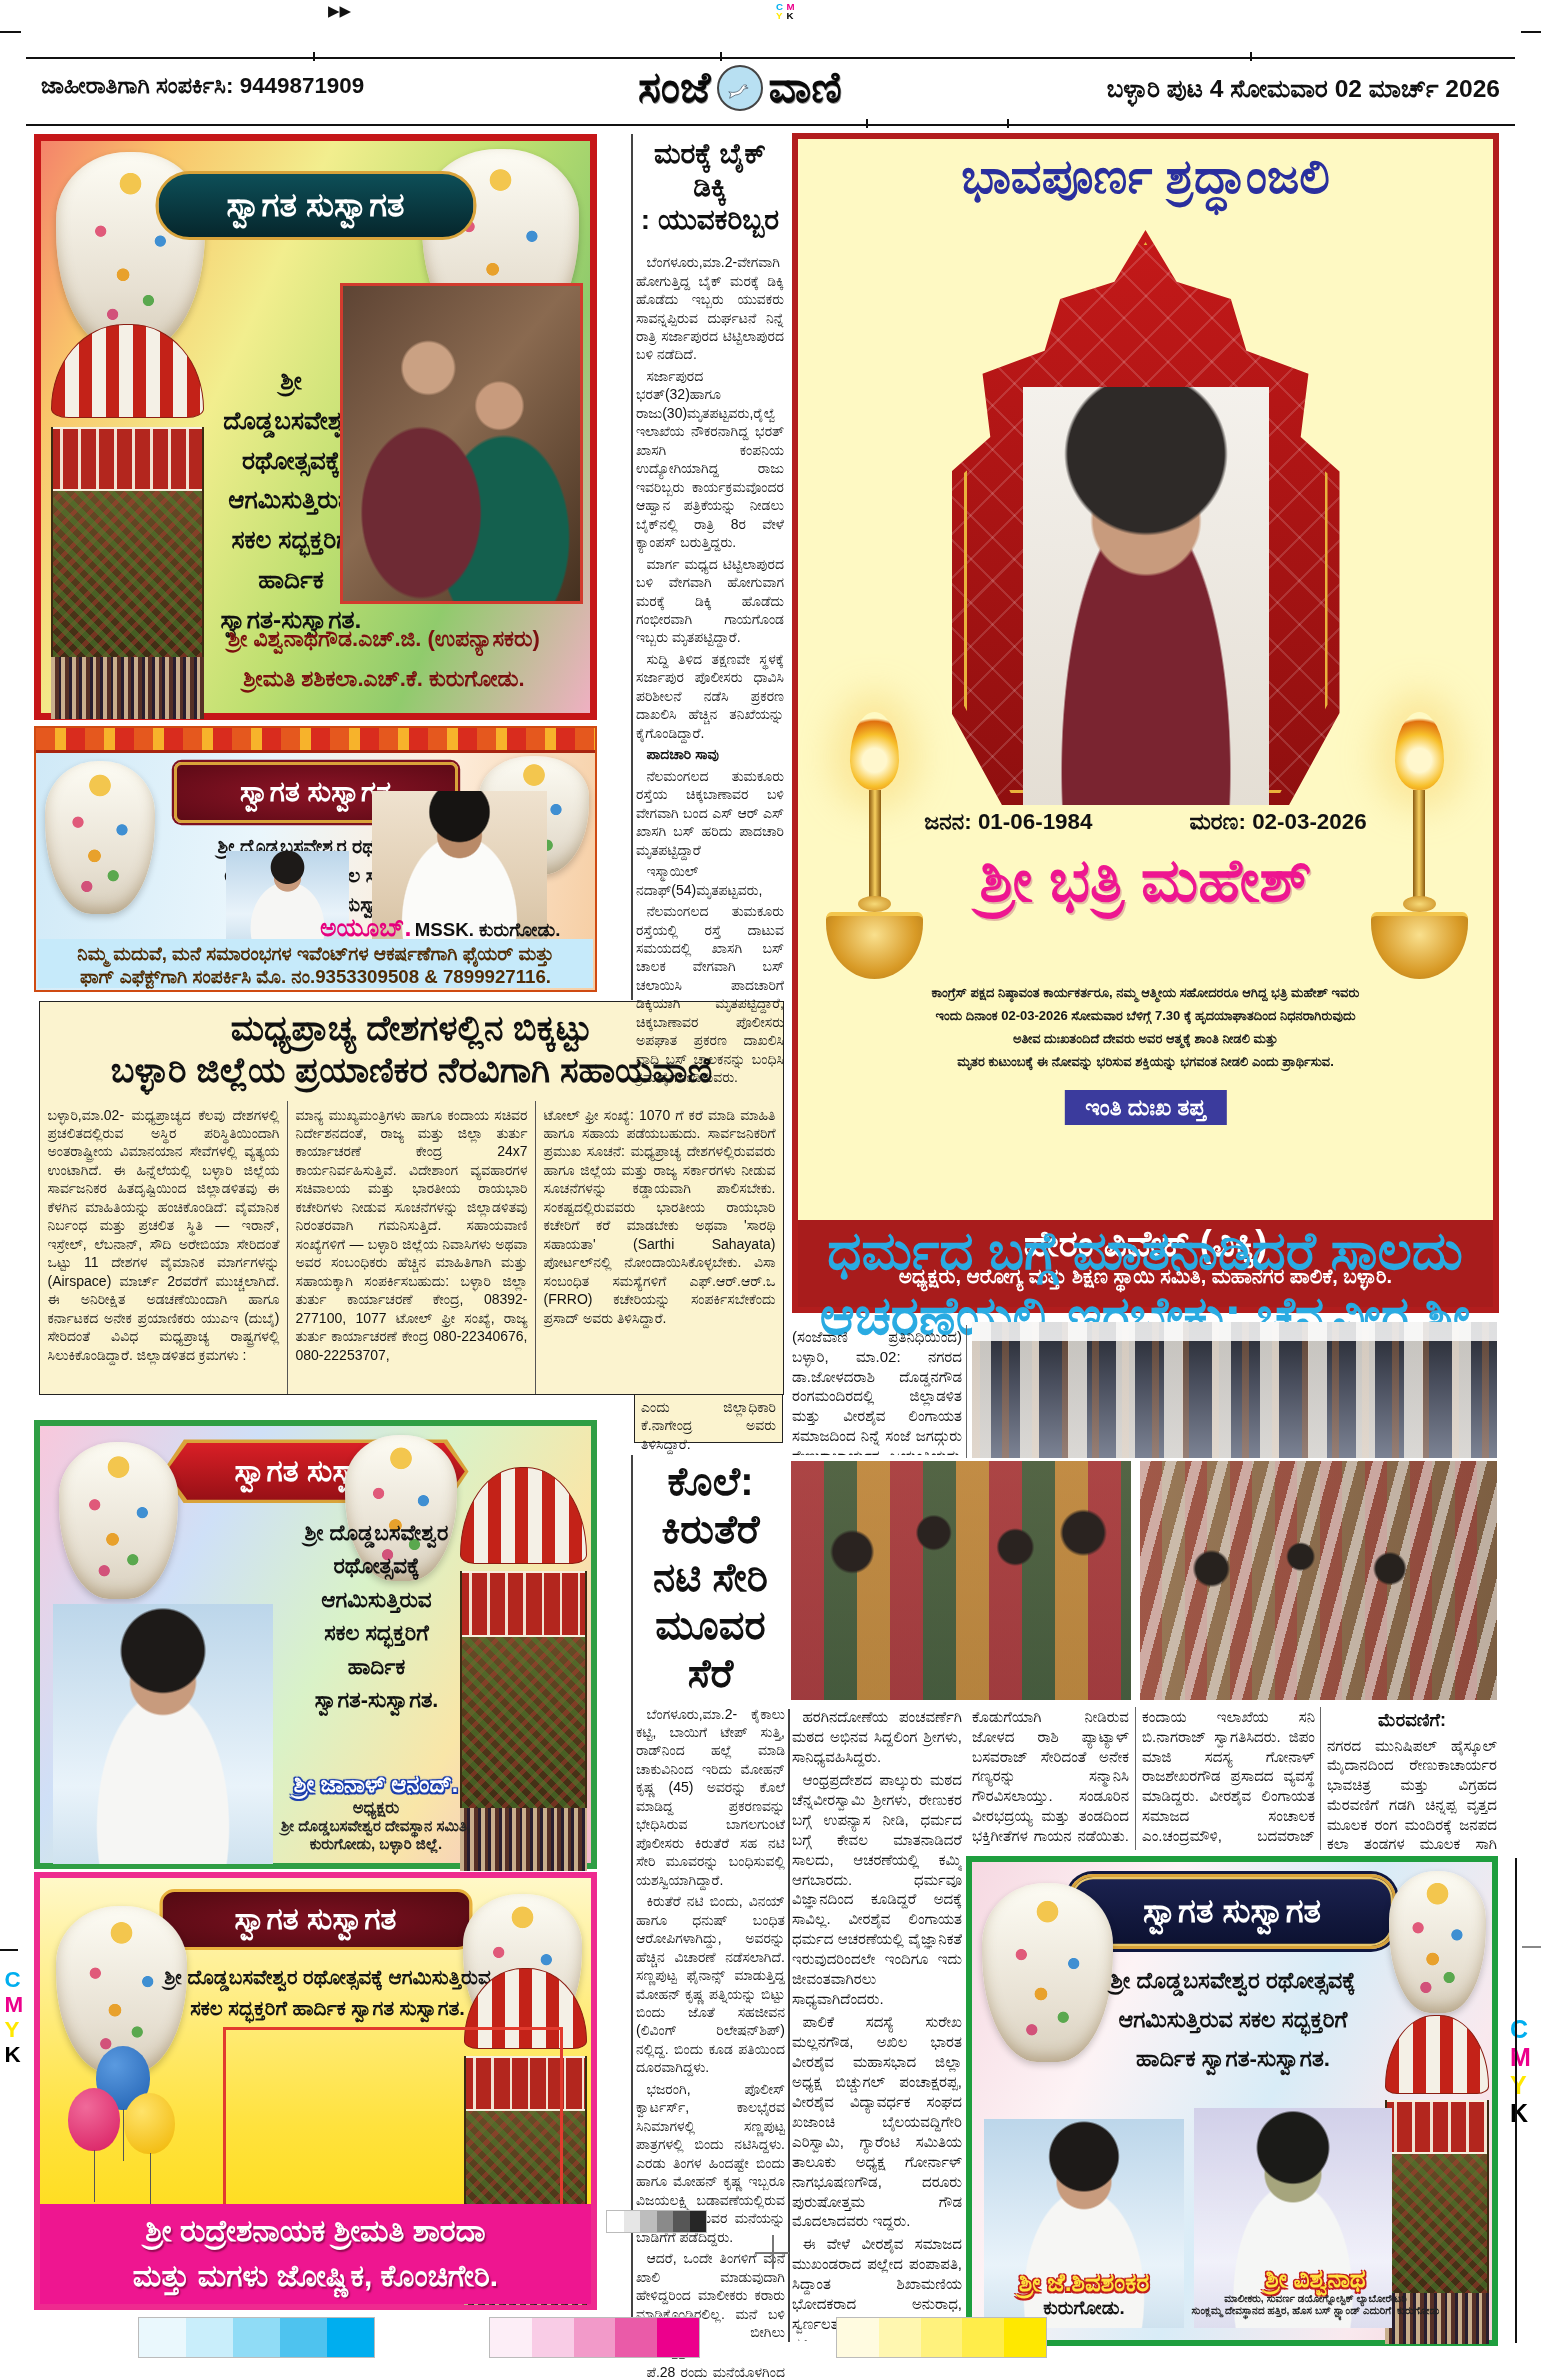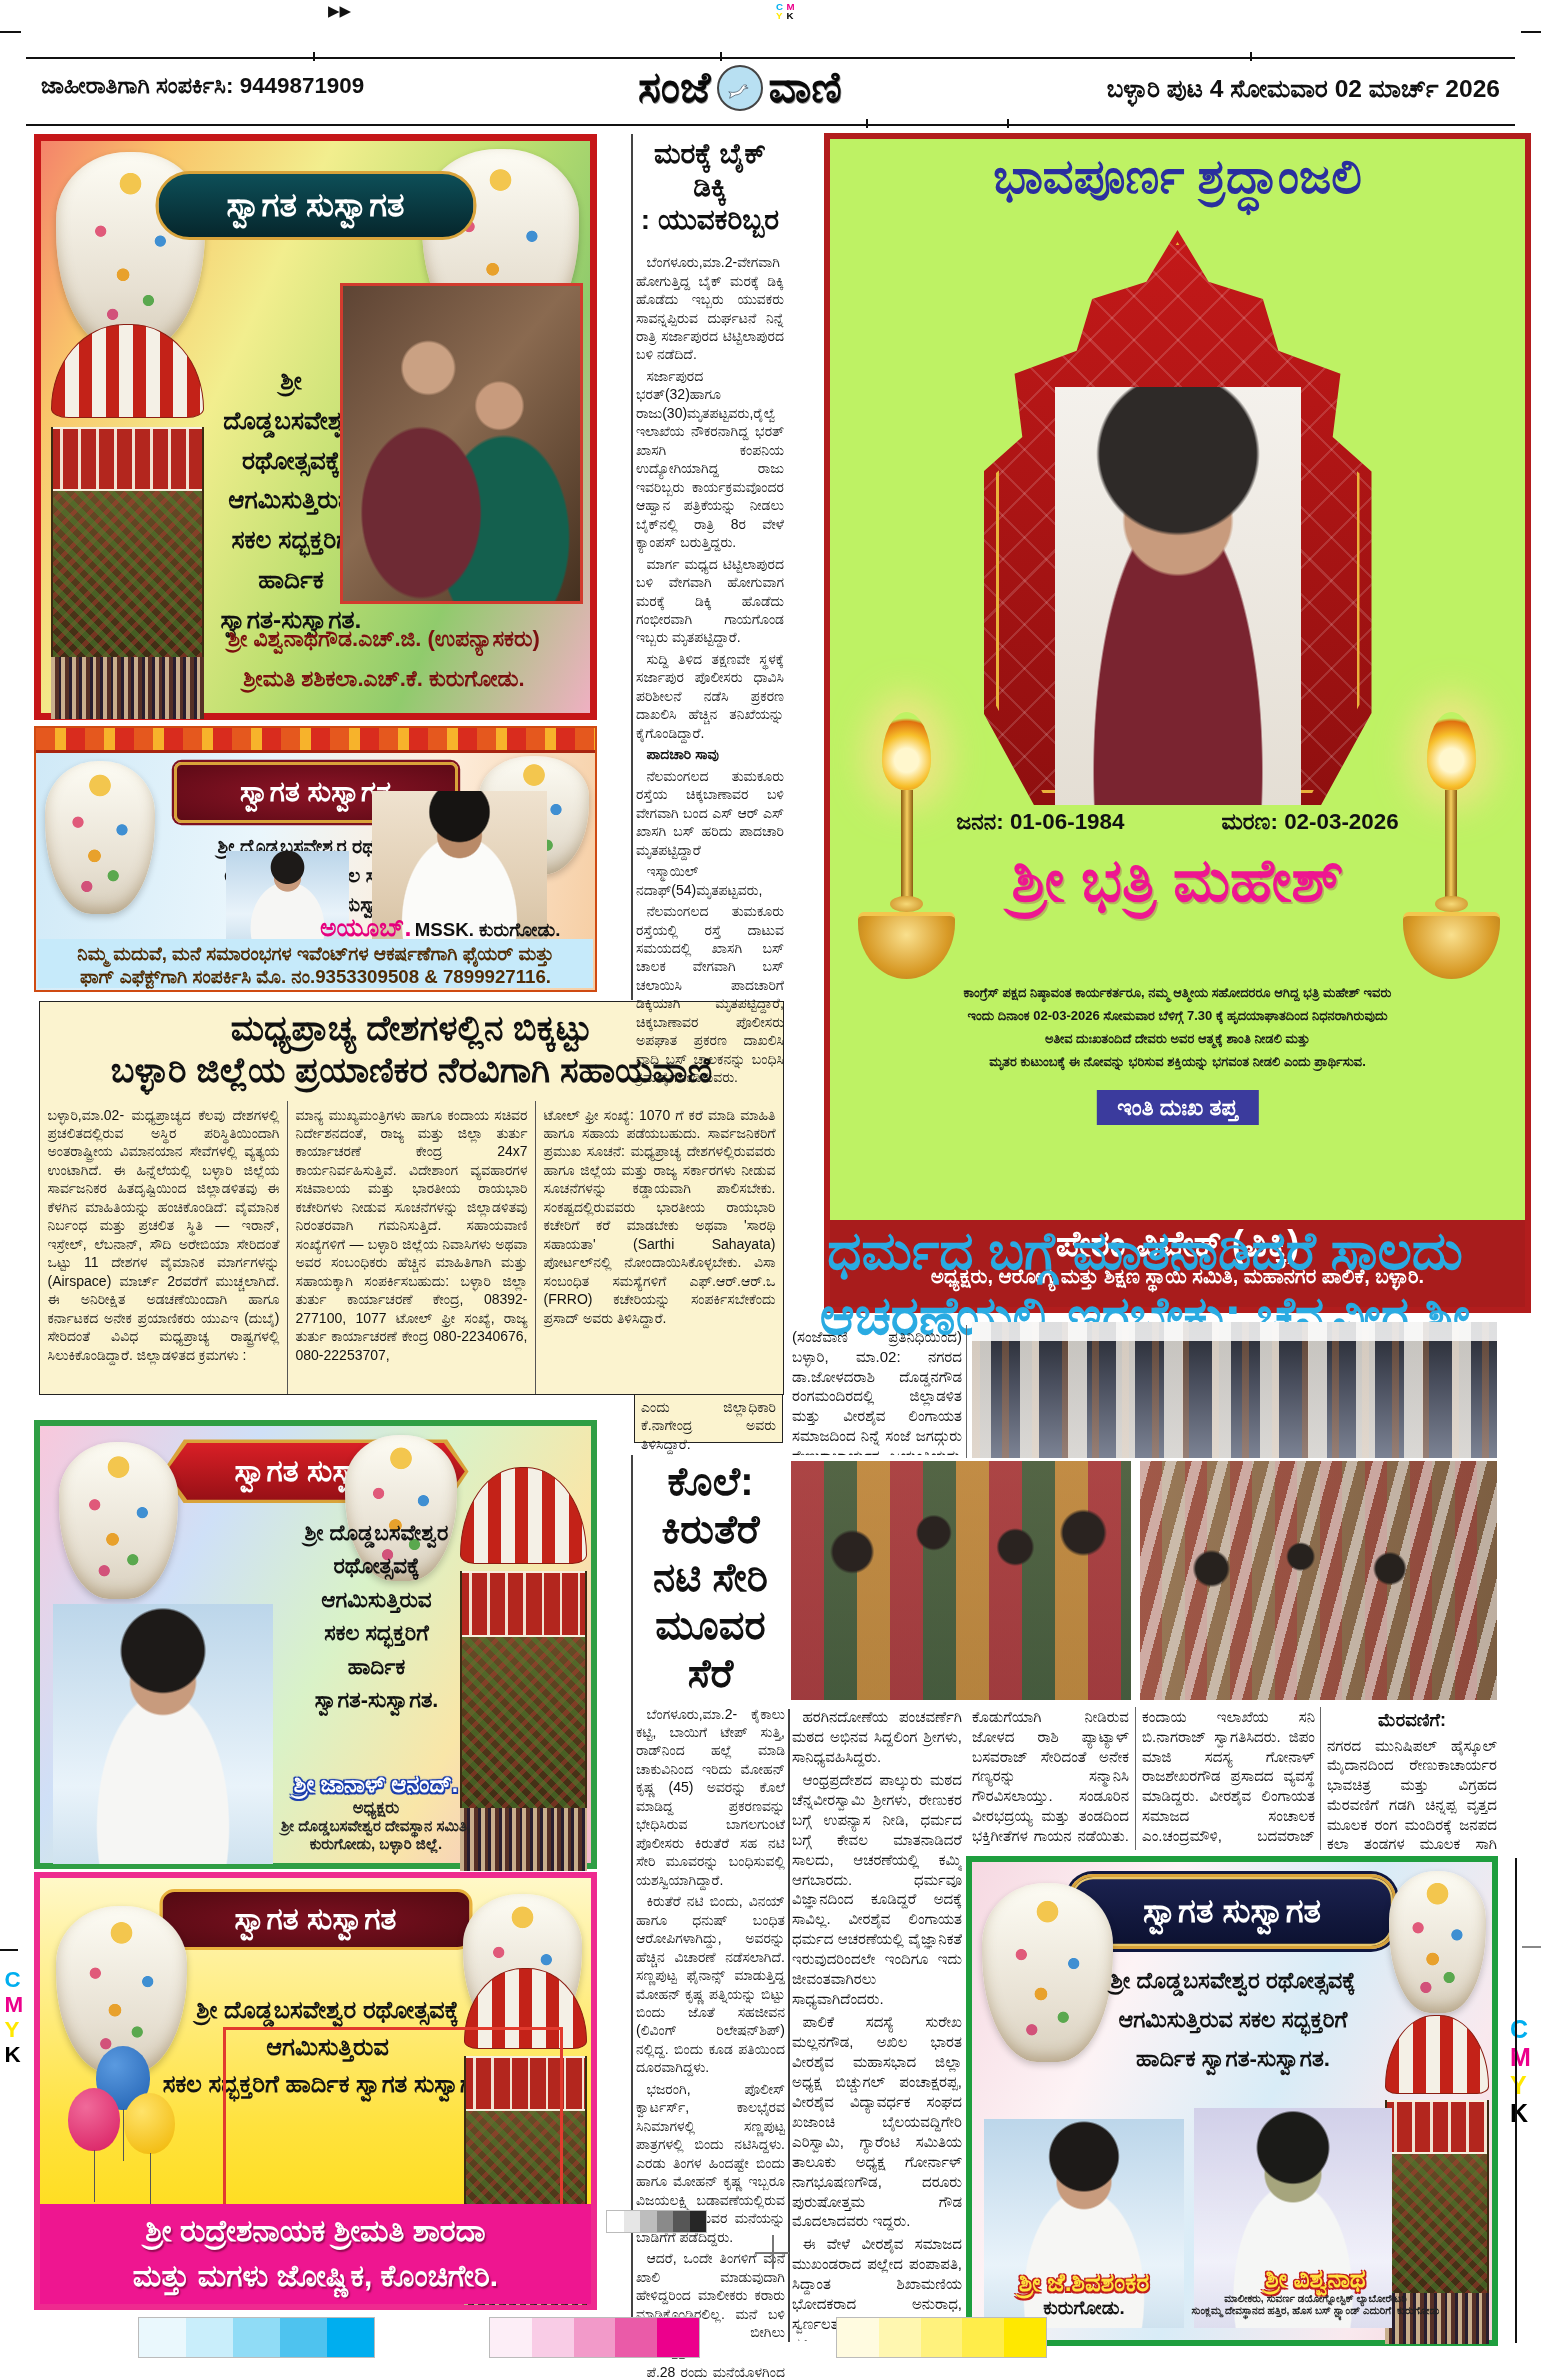--- a/index.html
+++ b/index.html
@@ -274,21 +274,21 @@
       <div class="b" style="font-size:15px;color:#222;">ಕುರುಗೋಡು, ಬಳ್ಳಾರಿ ಜಿಲ್ಲೆ.</div>
     </div>
   </div>
 
   <div class="ad" style="left:34px;top:1872px;width:563px;height:438px;border:6px solid #ee2a8f;
               background:linear-gradient(#fff8c8,#ffe23e 58%,#ffd900);">
     <div class="badge" style="position:absolute;left:50%;transform:translateX(-50%);top:11.2px;width:313px;height:61px;
                 background:radial-gradient(#7d1020,#520a12);border:3px solid #e9b23c;border-radius:15px;font-size:30px;">ಸ್ವಾಗತ ಸುಸ್ವಾಗತ</div>
     <div class="deity" style="left:16.4px;top:28px;width:131px;height:168px;"></div>
     <div class="deity" style="right:9px;top:16.4px;width:119px;height:146px;"></div>
-    <div class="abs ctr b" style="left:112px;top:84px;width:351px;font-size:24px;line-height:1.55;color:#131313;margin-top:29px;">
+    <div class="abs ctr b" style="left:112px;top:84px;width:351px;font-size:20px;line-height:1.55;color:#131313;">
       <div>ಶ್ರೀ ದೊಡ್ಡಬಸವೇಶ್ವರ ರಥೋತ್ಸವಕ್ಕೆ ಆಗಮಿಸುತ್ತಿರುವ</div>
       <div>ಸಕಲ ಸದ್ಭಕ್ತರಿಗೆ ಹಾರ್ದಿಕ ಸ್ವಾಗತ ಸುಸ್ವಾಗತ.</div>
     </div>
     <div class="chariot" style="right:3.7px;top:90px;width:123px;height:328px;">
       <div class="dome"></div>
         <div class="tower">
           <div class="band"></div>
         </div>
         <div class="crowd"></div>
     </div>
@@ -330,21 +330,21 @@
     <div class="kicker" style="margin-top:7.5px;">
       <p>ಬೆಂಗಳೂರು,ಮಾ.2- ಕೈಕಾಲು ಕಟ್ಟಿ, ಬಾಯಿಗೆ ಟೇಪ್ ಸುತ್ತಿ, ರಾಡ್‌ನಿಂದ ಹಲ್ಲೆ ಮಾಡಿ ಚಾಕುವಿನಿಂದ ಇರಿದು ಮೋಹನ್ ಕೃಷ್ಣ (45) ಅವರನ್ನು ಕೊಲೆ ಮಾಡಿದ್ದ ಪ್ರಕರಣವನ್ನು ಭೇಧಿಸಿರುವ ಬಾಗಲಗುಂಟೆ ಪೊಲೀಸರು ಕಿರುತೆರೆ ಸಹ ನಟಿ ಸೇರಿ ಮೂವರನ್ನು ಬಂಧಿಸುವಲ್ಲಿ ಯಶಸ್ವಿಯಾಗಿದ್ದಾರೆ.</p>
       <p>ಕಿರುತೆರೆ ನಟಿ ಬಿಂದು, ವಿನಯ್ ಹಾಗೂ ಧನುಷ್ ಬಂಧಿತ ಆರೋಪಿಗಳಾಗಿದ್ದು, ಅವರನ್ನು ಹೆಚ್ಚಿನ ವಿಚಾರಣೆ ನಡೆಸಲಾಗಿದೆ. ಸಣ್ಣಪುಟ್ಟ ಫೈನಾನ್ಸ್ ಮಾಡುತ್ತಿದ್ದ ಮೋಹನ್ ಕೃಷ್ಣ ಪತ್ನಿಯನ್ನು ಬಿಟ್ಟು ಬಿಂದು ಜೊತೆ ಸಹಜೀವನ (ಲಿವಿಂಗ್ ರಿಲೇಷನ್‌ಶಿಪ್) ನಲ್ಲಿದ್ದ. ಬಿಂದು ಕೂಡ ಪತಿಯಿಂದ ದೂರವಾಗಿದ್ದಳು.</p>
       <p>ಭಜರಂಗಿ, ಪೊಲೀಸ್ ಕ್ವಾರ್ಟರ್ಸ್, ಕಾಲಭೈರವ ಸಿನಿಮಾಗಳಲ್ಲಿ ಸಣ್ಣಪುಟ್ಟ ಪಾತ್ರಗಳಲ್ಲಿ ಬಿಂದು ನಟಿಸಿದ್ದಳು. ಎರಡು ತಿಂಗಳ ಹಿಂದಷ್ಟೇ ಬಿಂದು ಹಾಗೂ ಮೋಹನ್ ಕೃಷ್ಣ ಇಬ್ಬರೂ ವಿಜಯಲಕ್ಷ್ಮಿ ಬಡಾವಣೆಯಲ್ಲಿರುವ ನಟರಾಜ್ ಎಂಬವರ ಮನೆಯನ್ನು ಬಾಡಿಗೆಗೆ ಪಡೆದಿದ್ದರು.</p>
       <p>ಆದರೆ, ಒಂದೇ ತಿಂಗಳಿಗೆ ಮನೆ ಖಾಲಿ ಮಾಡುವುದಾಗಿ ಹೇಳಿದ್ದರಿಂದ ಮಾಲೀಕರು ಕರಾರು ಮಾಡಿಕೊಂಡಿರಲಿಲ್ಲ. ಮನೆ ಬಳಿ ಬಂದಾಗೆಲ್ಲ ಬೀಗಿಲು ಹಾಕಿರುತ್ತಿತ್ತು.</p>
       <p>ಫೆ.28 ರಂದು ಮನೆಯೊಳಗಿಂದ ದುರ್ವಾಸನೆ ಬರುತ್ತಿದ್ದರಿಂದ ಪರಿಶೀಲನೆ ನಡೆಸಿದಾಗ ಮೋಹನ್ ಕೃಷ್ಣನ ಶವ ಕೊಳೆತ ಸ್ಥಿತಿಯಲ್ಲಿ ಪತ್ತೆಯಾಗಿದೆ.</p>
       <p>ತಕ್ಷಣ ಸ್ಥಳೀಯರು ಬಾಗಲುಗುಂಟೆ ಠಾಣೆ ಪೊಲೀಸರಿಗೆ ಮಾಹಿತಿ ನೀಡಿದರು. ತನಿಖೆ ಕೈಗೆತ್ತಿಕೊಂಡ ಪೊಲೀಸರು ಮೊಬೈಲ್ ಲೊಕೇಶನ್ ಮತ್ತು ಕಾಲ್ ರೆಕಾರ್ಡ್ ಆಧರಿಸಿ ಬಿಂದು, ವಿನಯ್ ಹಾಗೂ ಧನುಷ್‌ನನ್ನು ಬಂಧಿಸಿ ವಿಚಾರಣೆ ನಡೆಸಿದಾಗ ಕೃತ್ಯಾಂಶ ಬಯಲಾಗಿದೆ.</p>
     </div>
   </div>
 
-  <div class="abs" style="left:824px;top:133px;width:707px;height:1180px;border:6px solid #b21d1d;box-sizing:border-box;background:#bef264;">
+  <div class="abs" style="left:792px;top:133px;width:707px;height:1180px;border:6px solid #b21d1d;box-sizing:border-box;background:#fef9c3;">
     <div class="ctr b" style="font-size:48px;color:#2a2f9e;padding-top:10.4px;">ಭಾವಪೂರ್ಣ ಶ್ರದ್ಧಾಂಜಲಿ</div>
 
     <div class="abs" style="left:50%;transform:translateX(-50%);top:91px;width:388px;height:575px;
                 background:
                   repeating-linear-gradient(45deg,rgba(255,255,255,.14) 0 2.2px,rgba(0,0,0,0) 2.2px 31px),
                   repeating-linear-gradient(-45deg,rgba(255,255,255,.14) 0 2.2px,rgba(0,0,0,0) 2.2px 31px),
                   linear-gradient(#c41919,#8f0f0f);
                 clip-path:polygon(50% 0%,58% 9%,72% 12%,76% 21%,92% 25%,90% 36%,100% 42%,100% 84%,87% 100%,13% 100%,0% 84%,0% 42%,10% 36%,8% 25%,24% 21%,28% 12%,42% 9%);">
       <div class="abs" style="inset:12px;border:3.7px solid #e9b23c;
                   clip-path:polygon(50% 0%,58% 9%,72% 12%,76% 21%,92% 25%,90% 36%,100% 42%,100% 84%,87% 100%,13% 100%,0% 84%,0% 42%,10% 36%,8% 25%,24% 21%,28% 12%,42% 9%);"></div>

